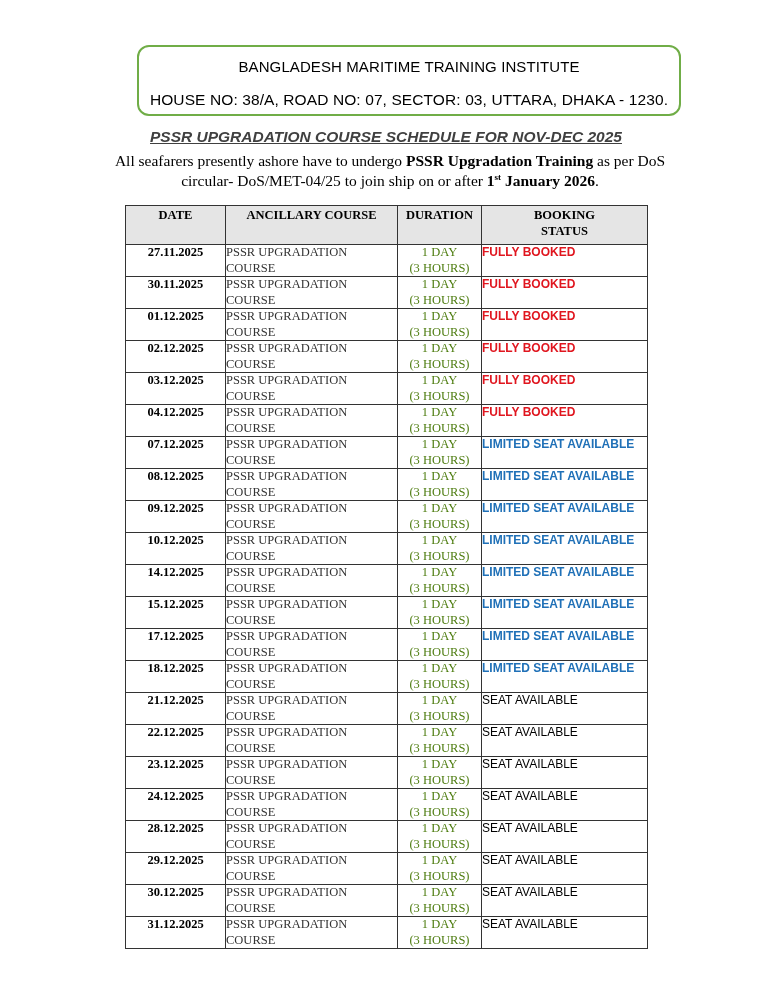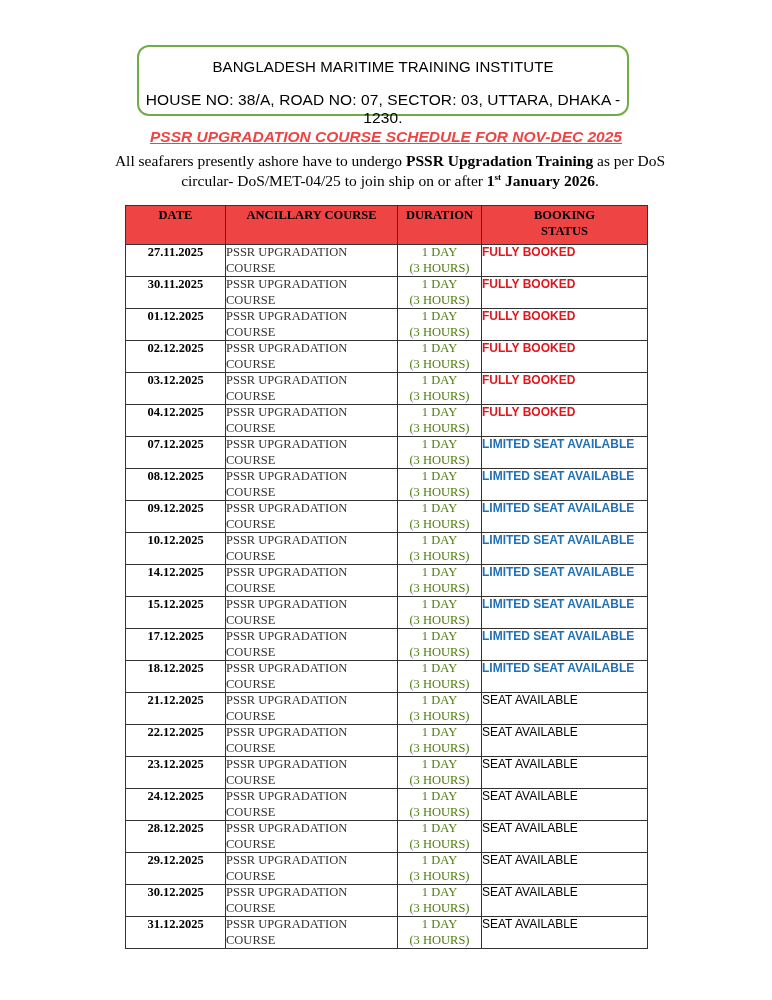--- a/index.html
+++ b/index.html
@@ -1,43 +1,43 @@
 <!DOCTYPE html>
 <html><head>
   <meta charset="utf-8">
   <style>
     html, body { margin: 0; padding: 0; background: #ffffff; }
     body { width: 772px; height: 1000px; position: relative; overflow: hidden; color: #000; }
     .header-box {
-      position: absolute; left: 137px; top: 45px; width: 492px; height: 71px;
+      position: absolute; left: 137px; top: 45px; width: 544px; height: 71px;
       border: 2px solid #70ad47; border-radius: 12px; box-sizing: border-box;
       font-family: "Liberation Sans", sans-serif; text-align: center;
     }
     .inst-name { position: absolute; left: 0; right: 0; top: 11px; font-size: 15px; letter-spacing: 0.1px; }
     .inst-addr { position: absolute; left: 0; right: 0; top: 44px; font-size: 15.5px; letter-spacing: 0.1px; }
     .title {
       position: absolute; left: 0; right: 0; top: 128px; text-align: center;
       font-family: "Liberation Sans", sans-serif; font-weight: bold; font-style: italic;
-      font-size: 15.5px; text-decoration: underline; color: #ef4444;
+      font-size: 15.5px; text-decoration: underline; color: #404040;
     }
     .notice {
       position: absolute; left: 110px; width: 560px; top: 151px; text-align: center;
       font-family: "Liberation Serif", serif; font-size: 15.5px; line-height: 20px;
     }
     .notice b { font-weight: bold; }
     .notice sup { font-size: 9px; line-height: 0; vertical-align: super; }
     table.schedule {
       position: absolute; left: 125px; top: 205px; width: 523px;
       border-collapse: collapse; font-family: "Liberation Serif", serif; font-size: 12.5px;
     }
     table.schedule th, table.schedule td {
       border: 1px solid #333; padding: 0; vertical-align: top; line-height: 15.5px;
     }
     table.schedule th {
-      background: #ef4444; font-weight: bold; height: 39px; text-align: center; padding-top: 2px; box-sizing: border-box;
+      background: #e5e5e5; font-weight: bold; height: 39px; text-align: center; padding-top: 2px; box-sizing: border-box;
     }
     th.c-date { width: 100px; }
     th.c-course { width: 172px; }
     th.c-dur { width: 84px; }
     th.c-status { width: 166px; }
     th.c-course { text-align: center; }
     table.schedule td { height: 31.5px; box-sizing: border-box; }
     td.date { font-weight: bold; text-align: center; padding-top: 1px; }
     td.course { padding-left: 9px; color: #333; padding-top: 1px; }
     td.dur { text-align: center; color: #4d7c0f; padding-top: 1px; }

